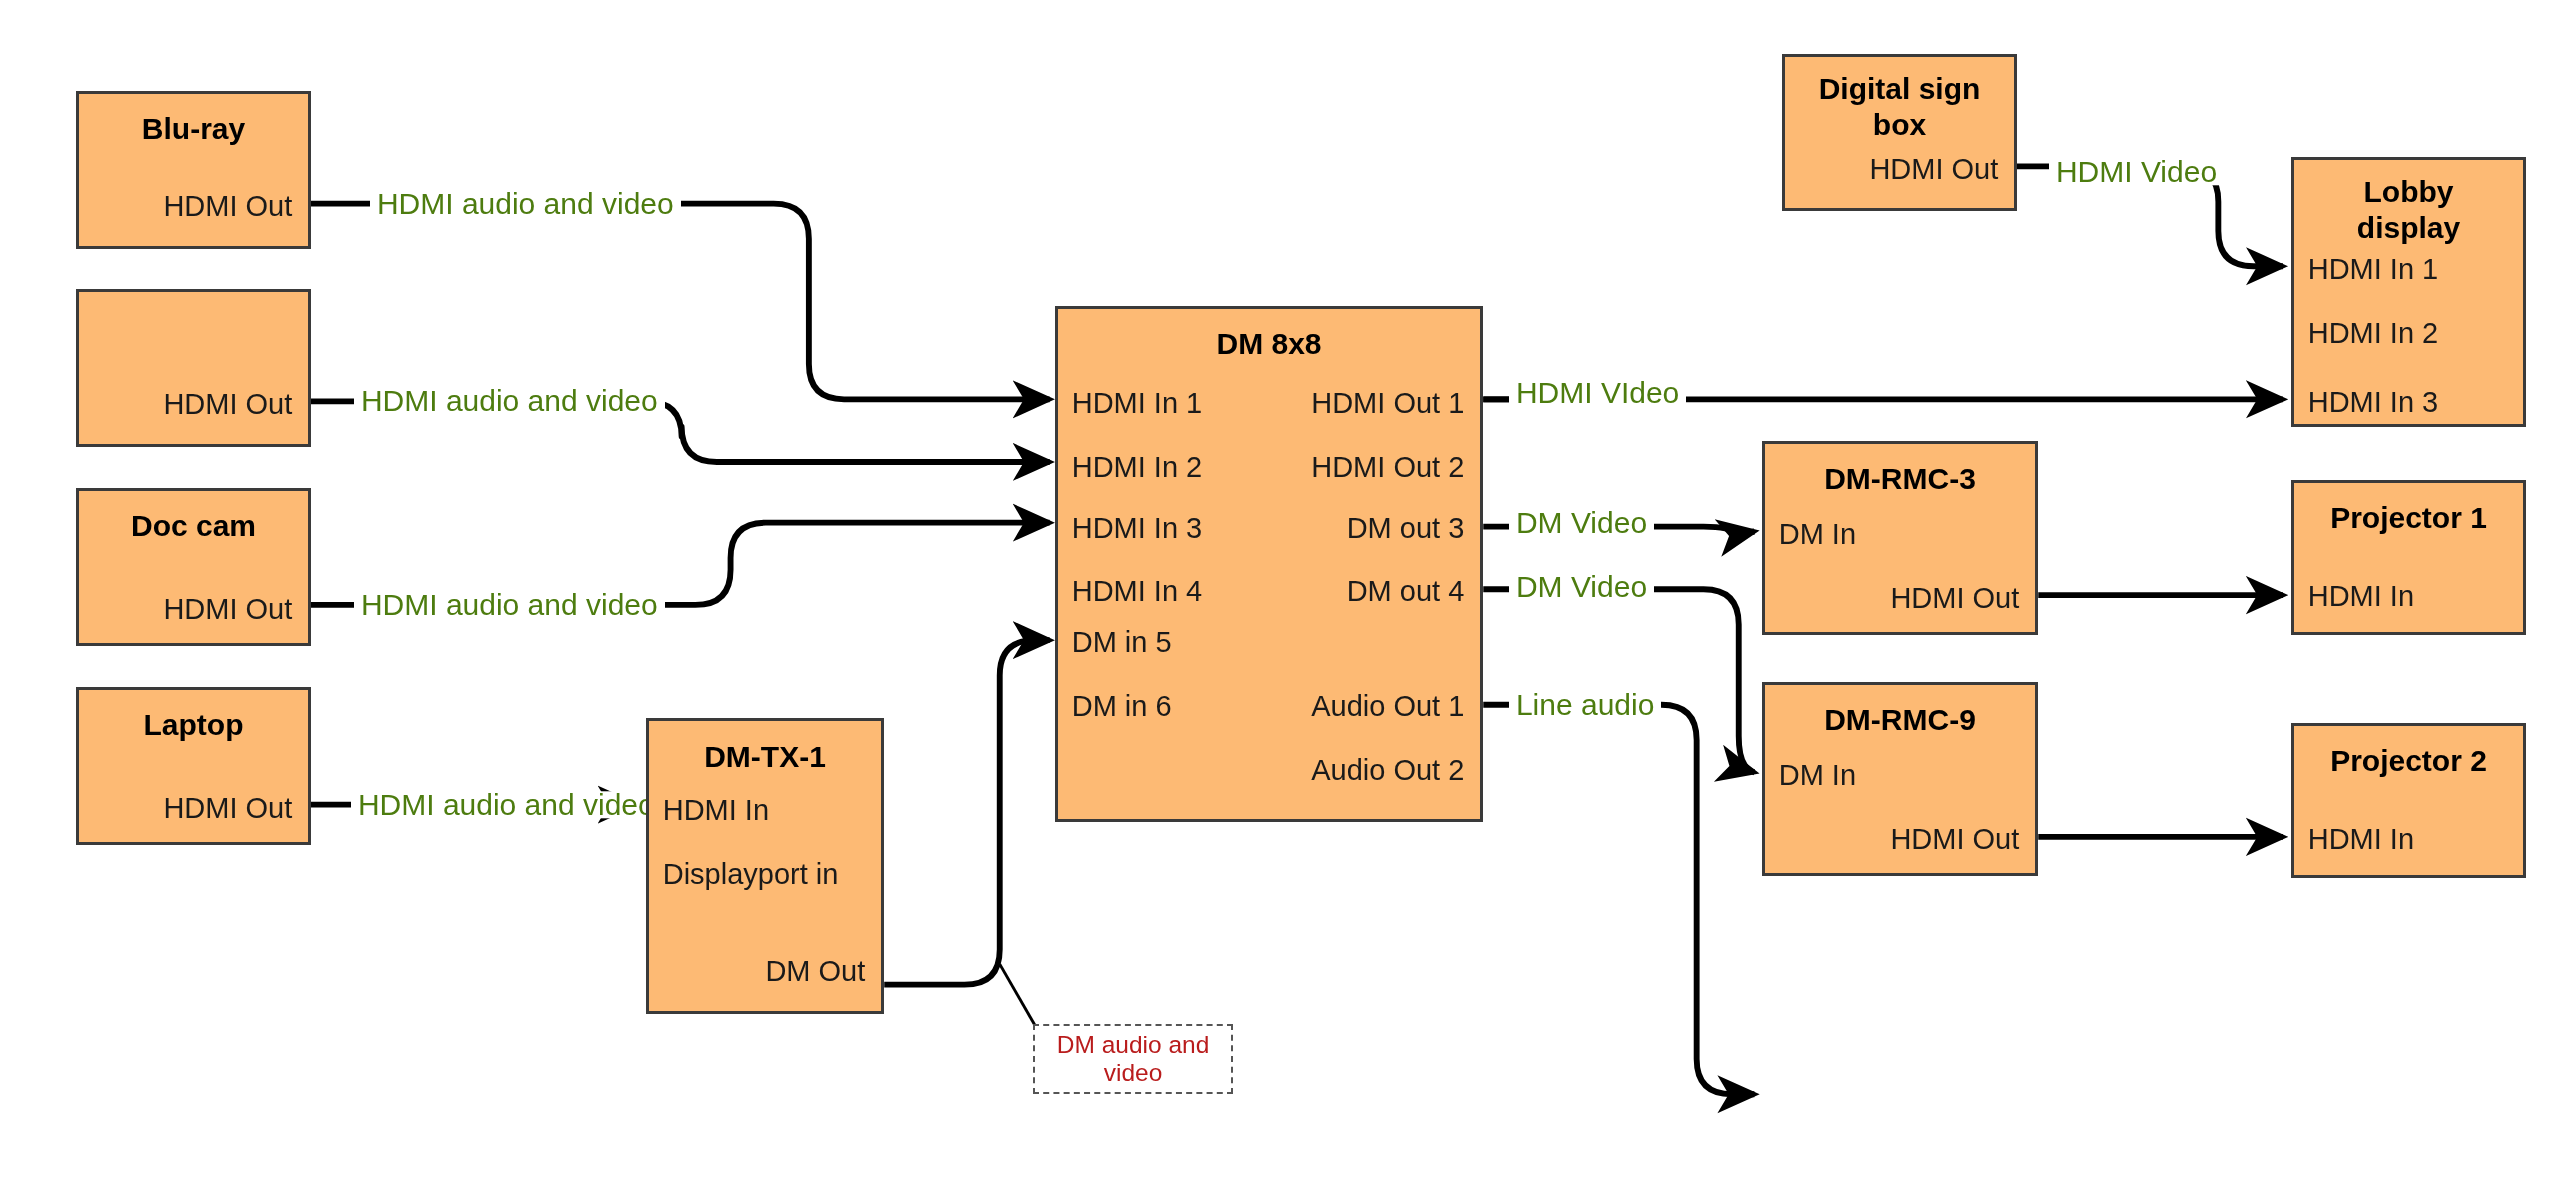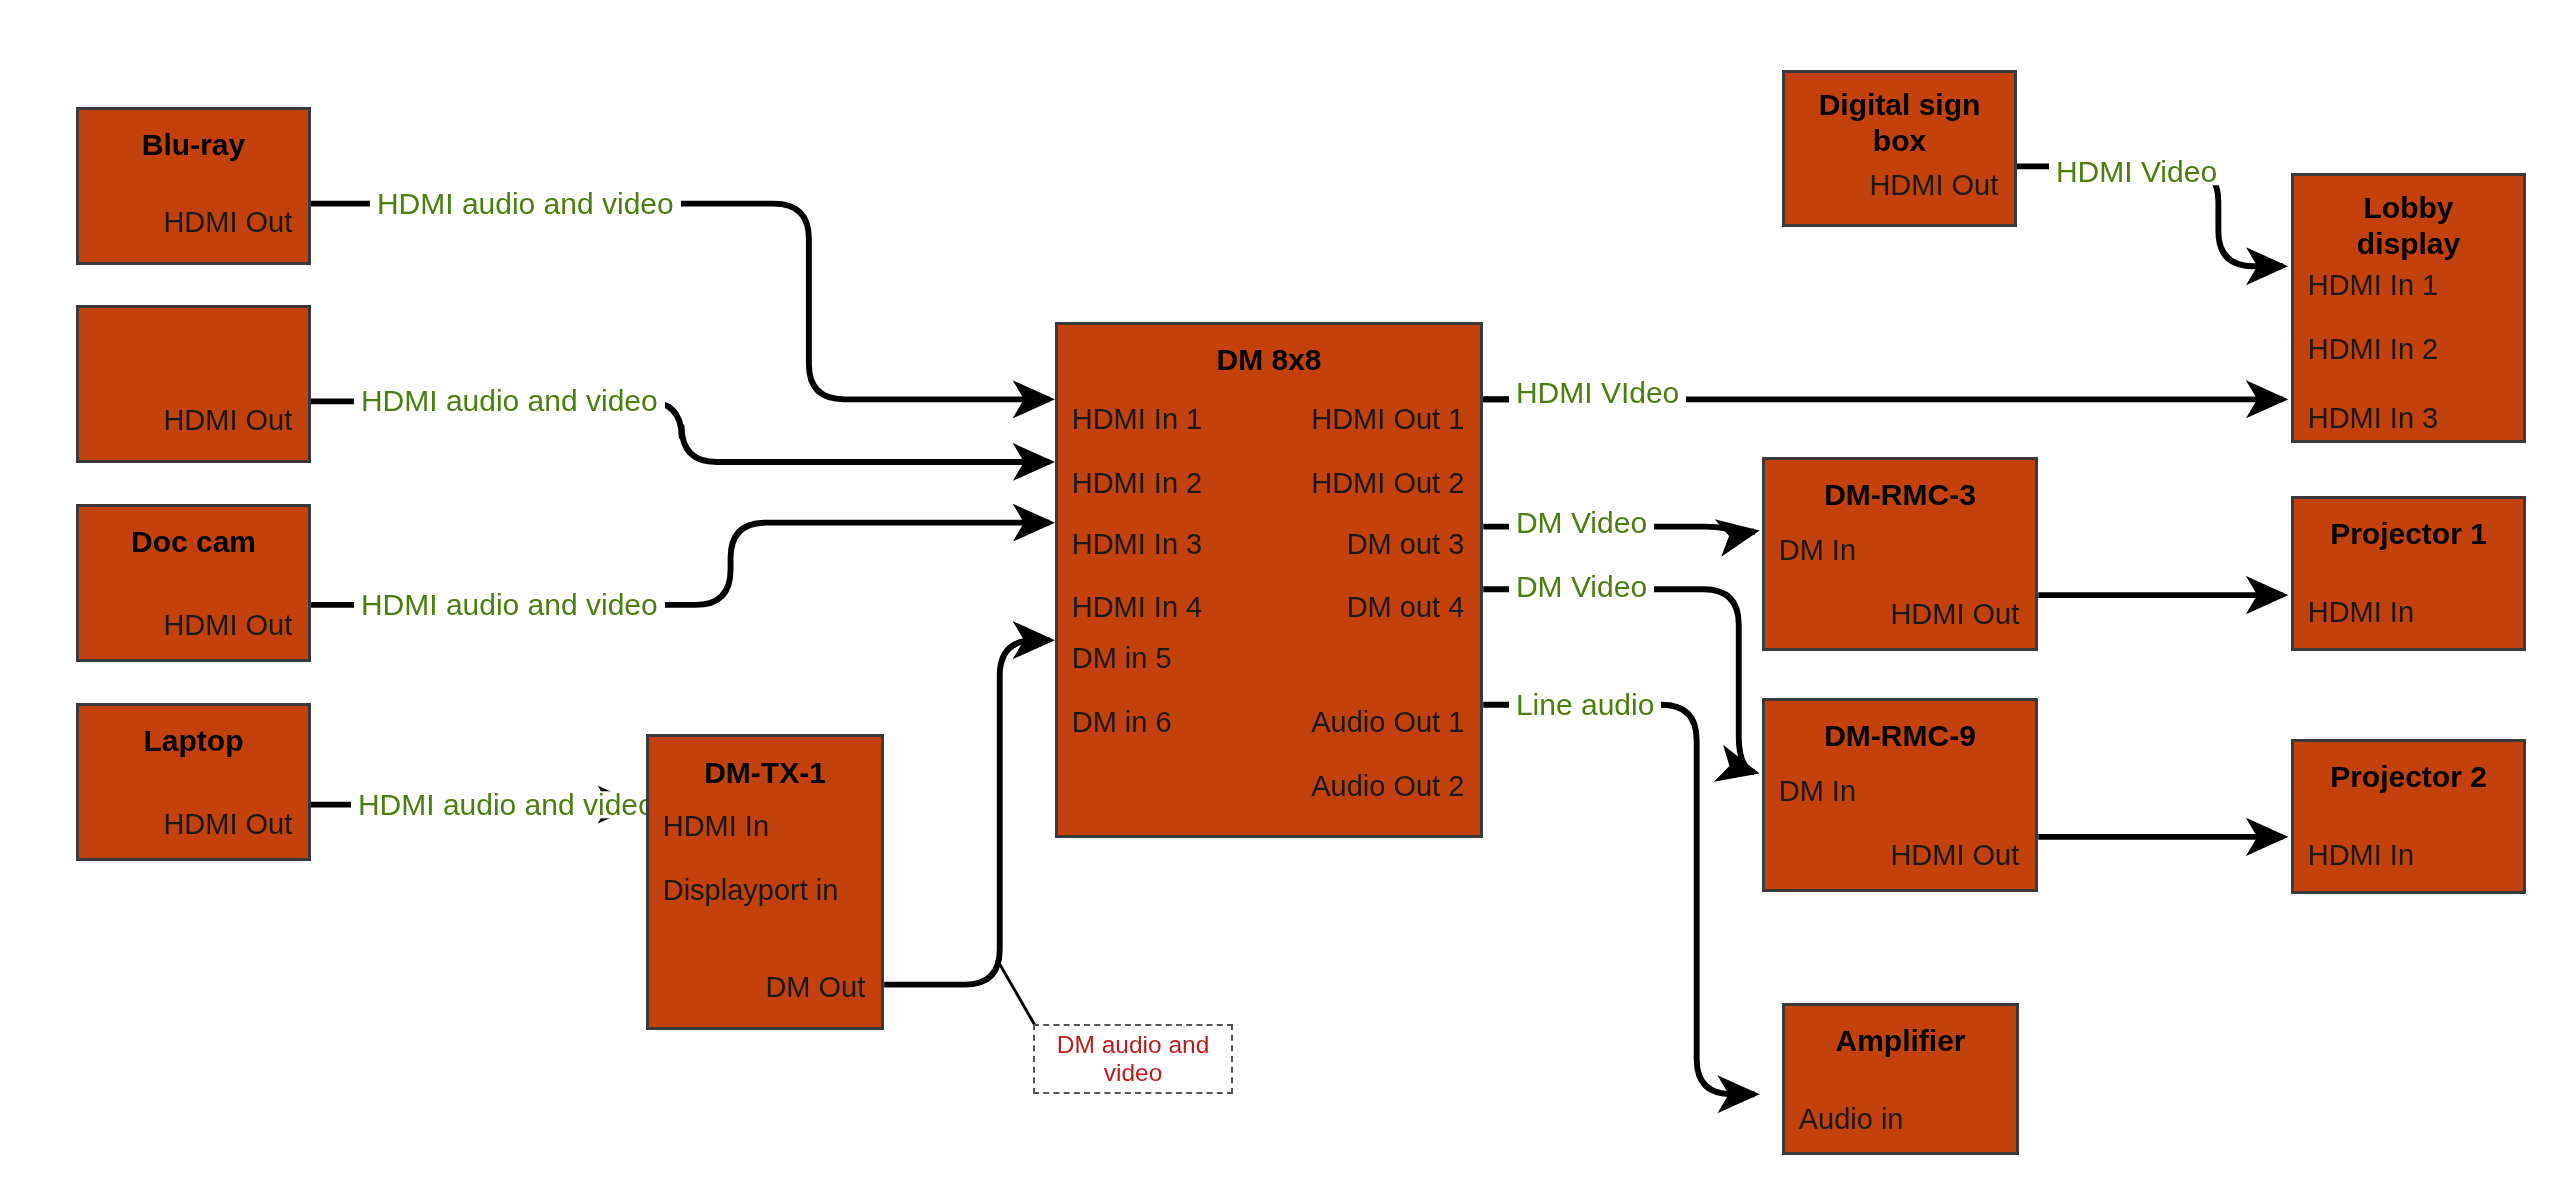--- a/index.html
+++ b/index.html
@@ -20,23 +20,22 @@
     position: absolute;
     left: 0;
     top: 0;
     width: 2576px;
     height: 1201px;
     pointer-events: none;
   }
   .node {
     position: absolute;
     box-sizing: border-box;
-    background: #c2410c;
+    background: #fdba74;
     border: 3.9px solid #3a3a3a;
-    margin-top: 16px;
   }
   .node-title {
     position: absolute;
     left: 0;
     right: 0;
     text-align: center;
     font-weight: bold;
     font-size: 30px;
     line-height: 36px;
     color: #000000;
@@ -213,19 +212,15 @@
   <div class="node" style="left:2291px; top:480px; width:235px; height:155px;">
     <div class="node-title" style="top:16.6px;">Projector 1</div>
     <div class="port left" style="top:97px;">HDMI In</div>
   </div>
 
   <div class="node" style="left:2291px; top:723px; width:235px; height:155px;">
     <div class="node-title" style="top:16.6px;">Projector 2</div>
     <div class="port left" style="top:97px;">HDMI In</div>
   </div>
 
-  <div class="node" style="left:1782px; top:987px; width:237px; height:152px;">
-    <div class="node-title" style="top:16.6px;">Amplifier</div>
-    <div class="port left" style="top:97px;">Audio in</div>
-  </div>
 
 </div>
 
 
 </body></html>

